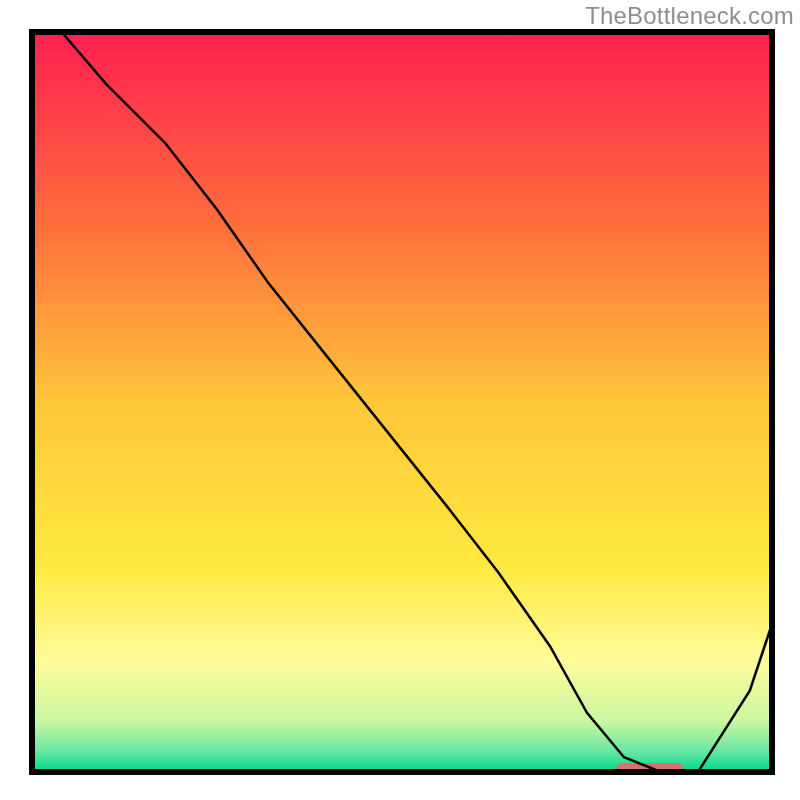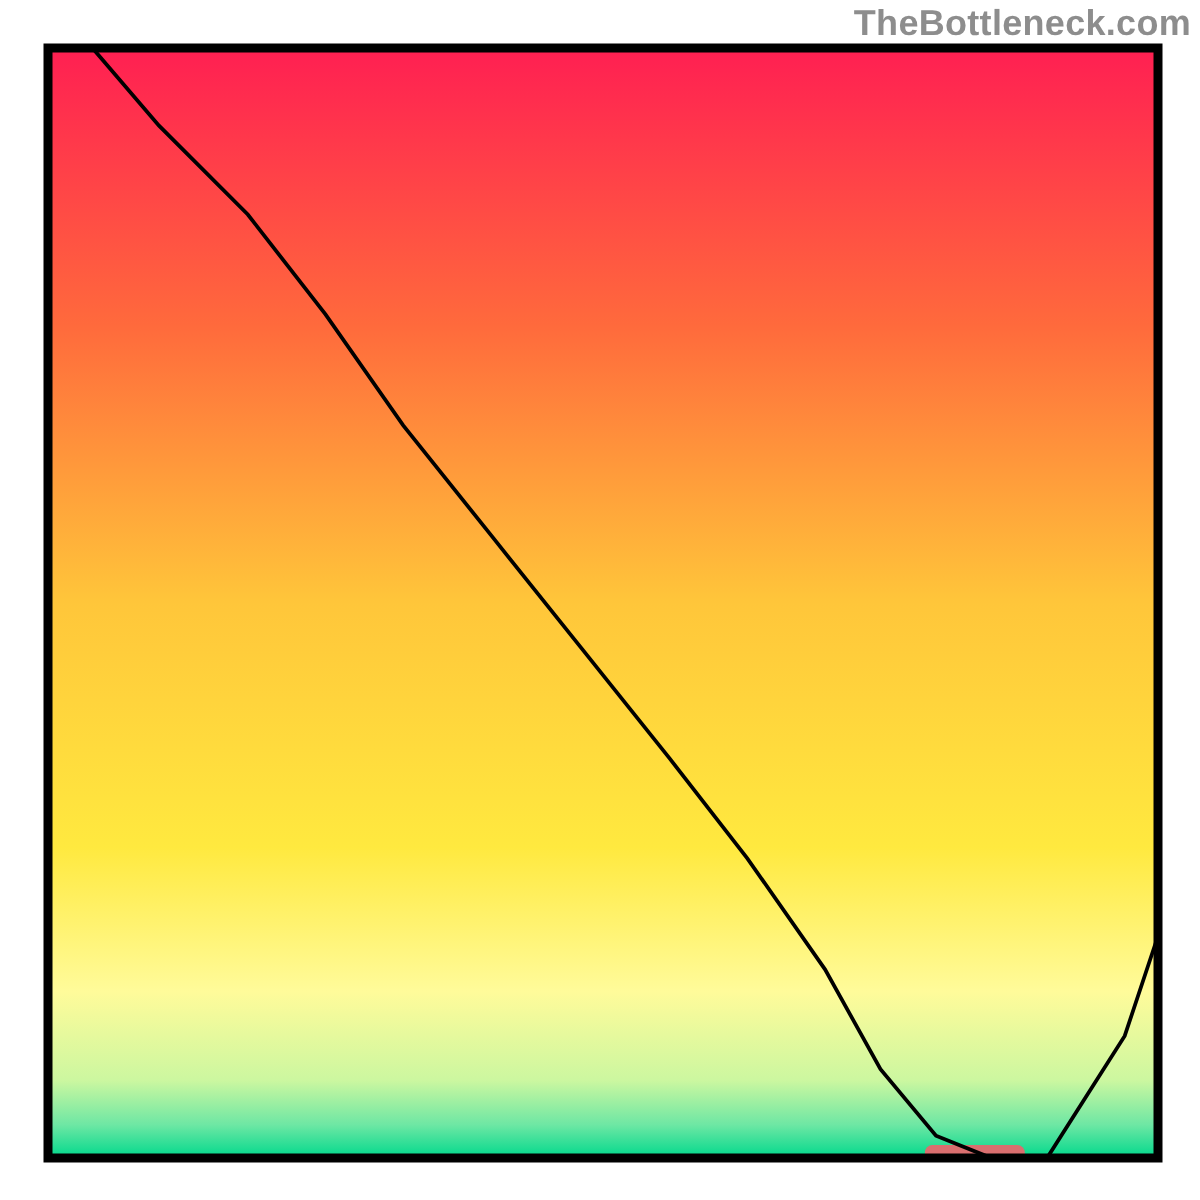--- a/index.html
+++ b/index.html
@@ -14,21 +14,21 @@
   .wrap {
     position: relative;
     width: 800px;
     height: 800px;
   }
   .watermark {
     position: absolute;
     top: 2px;
     right: 6px;
     font-size: 24px;
-    font-weight: bold;
+    font-weight: normal;
     color: #7a7a7a;
     opacity: 0.85;
     z-index: 10;
     letter-spacing: 0.2px;
   }
   svg {
     position: absolute;
     top: 0;
     left: 0;
   }

